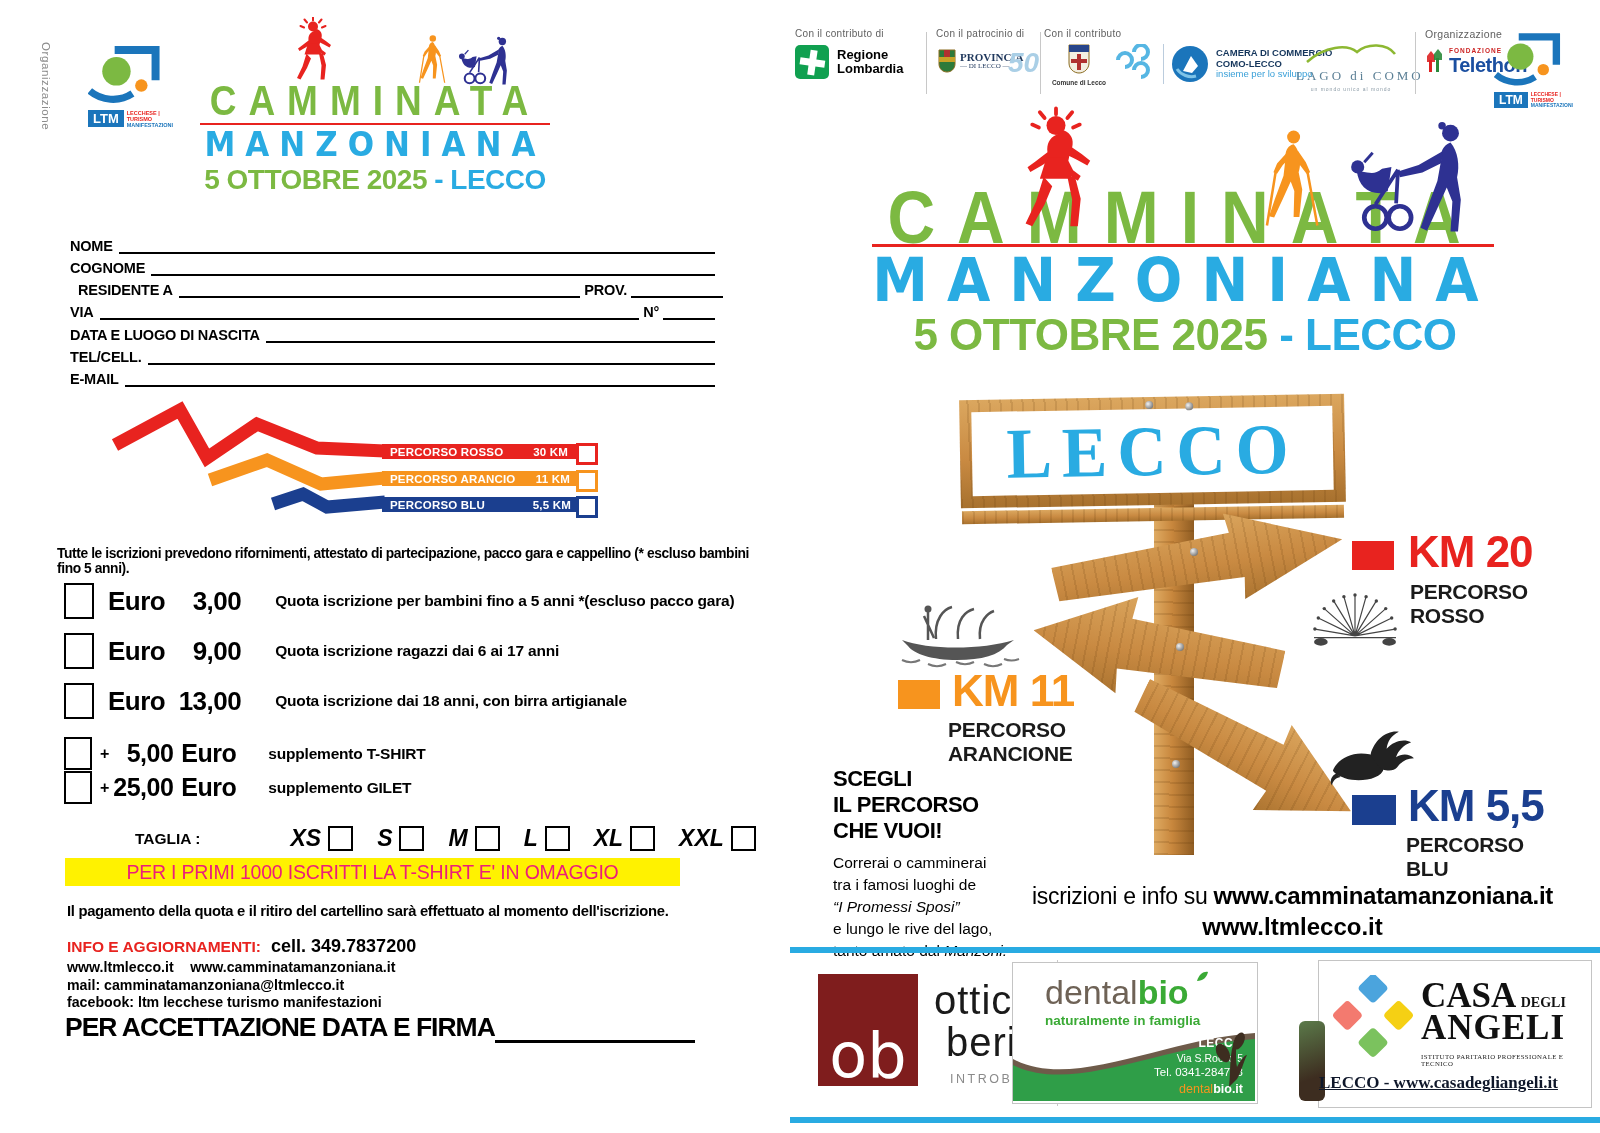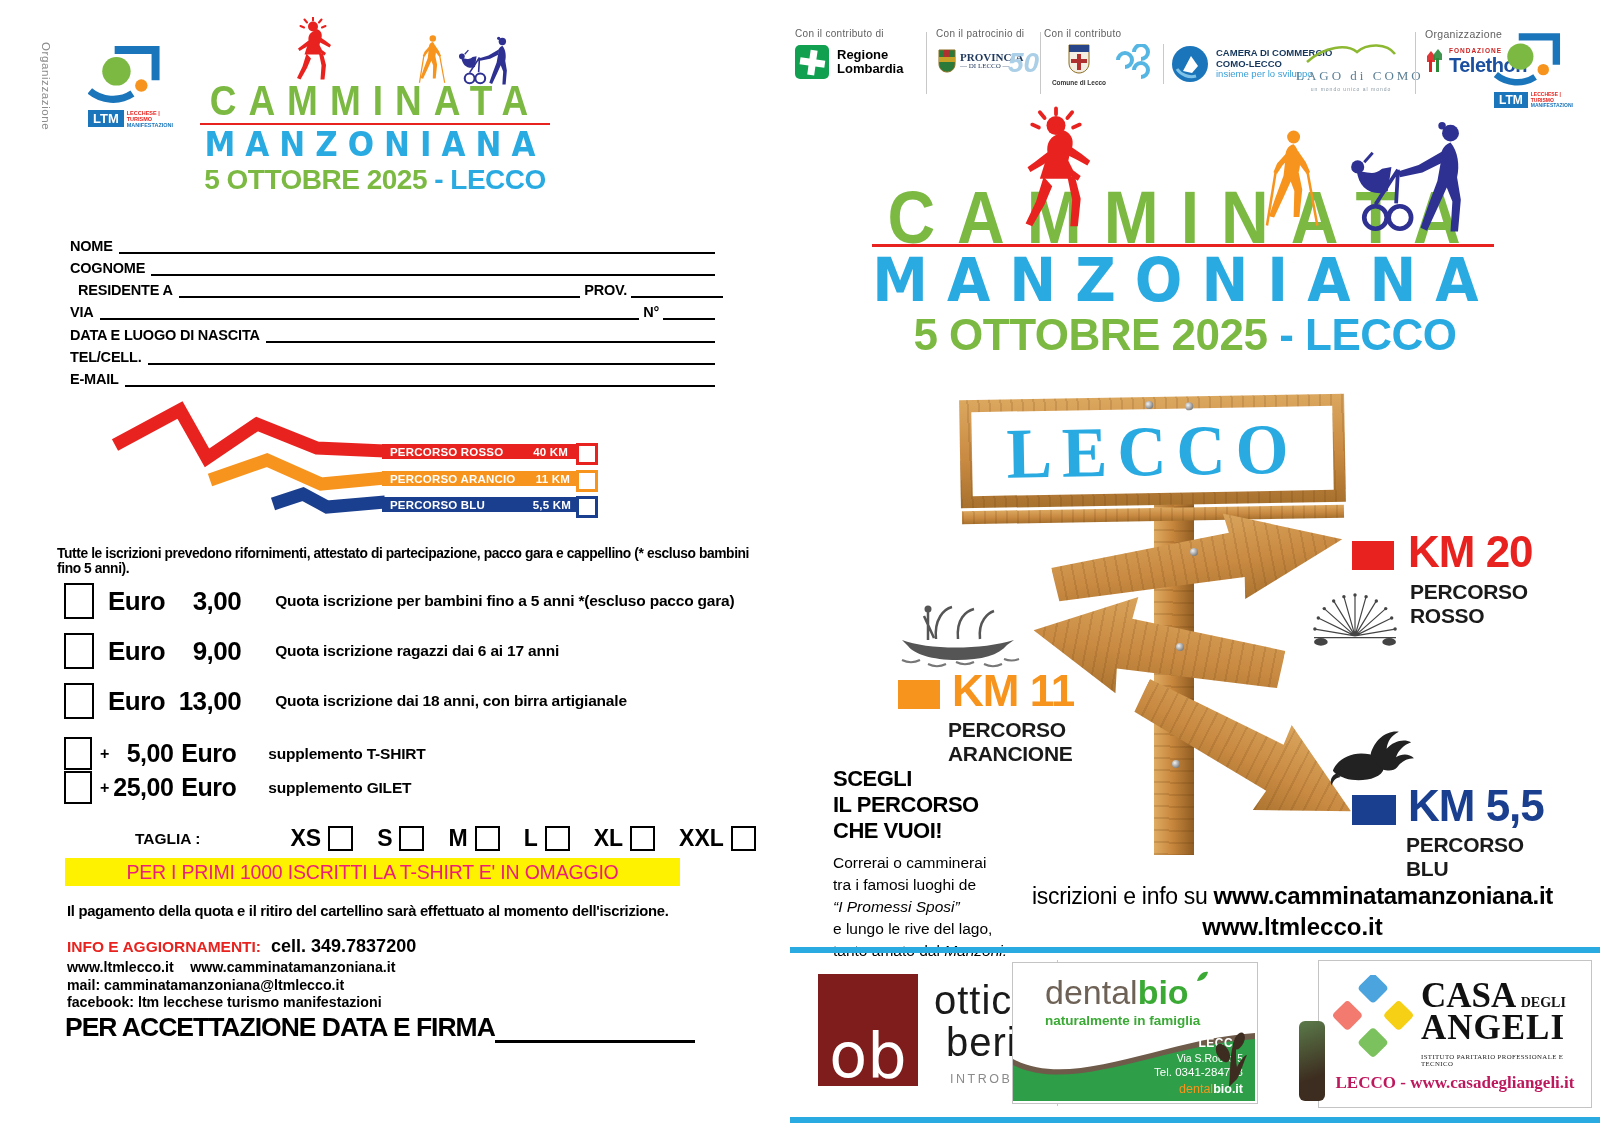--- a/index.html
+++ b/index.html
@@ -144,21 +144,21 @@
     <span class="fline"></span>
   </div>
 
   <svg class="abs" style="left:95px;top:398px;" width="300" height="118">
     <polyline points="20,47 85,12 112,60 162,26 222,50 290,53" fill="none" stroke="#E8231F" stroke-width="13"></polyline>
     <polyline points="115,82 172,62 226,86 290,80" fill="none" stroke="#F7941E" stroke-width="13"></polyline>
     <polyline points="178,106 208,96 232,109 290,104" fill="none" stroke="#1B3F8F" stroke-width="13"></polyline>
   </svg>
   <div class="rbar" style="left:382px;top:444px;width:178px;background:#E8231F;">
     <span>PERCORSO ROSSO</span>
-    <span>40 KM</span>
+    <span>30 KM</span>
   </div>
   <div class="rcb" style="left:576px;top:443px;border:3px solid #E8231F;"></div>
   <div class="rbar" style="left:382px;top:471px;width:180px;background:#F7941E;">
     <span>PERCORSO ARANCIO</span>
     <span>11 KM</span>
   </div>
   <div class="rcb" style="left:576px;top:470px;border:3px solid #F7941E;"></div>
   <div class="rbar" style="left:382px;top:497px;width:181px;background:#1B3F8F;">
     <span>PERCORSO BLU</span>
     <span>5,5 KM</span>
@@ -196,21 +196,21 @@
   <div class="feerow" style="top:771px;">
     <span class="cbx" style="width:24px;height:29px;"></span>
     <span class="b" style="margin-left:8px;font-size:16px;">+</span>
     <span class="price-val" style="width:64px;font-size:25px;">25,00</span>
     <span class="price-cur" style="margin-left:8px;font-size:25px;">Euro</span>
     <span class="fee-desc" style="margin-left:32px;">supplemento GILET</span>
   </div>
 
   <div class="abs" style="left:135px;top:825px;display:flex;align-items:center;">
     <span class="b" style="font-size:15.5px;">TAGLIA :</span>
-    <span style="display:flex;align-items:center;margin-left:90px;gap:24px;">
+    <span style="display:flex;align-items:center;margin-left:90px;gap:24px;font-style:italic;">
       <span style="display:flex;align-items:center;">
           <span class="b" style="font-size:23px;">XS</span>
           <span class="scb"></span>
         </span>
       <span style="display:flex;align-items:center;">
           <span class="b" style="font-size:23px;">S</span>
           <span class="scb"></span>
         </span>
       <span style="display:flex;align-items:center;">
           <span class="b" style="font-size:23px;">M</span>
@@ -556,16 +556,16 @@
       <rect x="4" y="36" width="28" height="28" rx="5" transform="rotate(45 18 50)" fill="#f37a6f"></rect>
       <rect x="68" y="36" width="28" height="28" rx="5" transform="rotate(45 82 50)" fill="#f5d014"></rect>
       <rect x="36" y="70" width="28" height="28" rx="5" transform="rotate(45 50 84)" fill="#7bc25e"></rect>
     </svg>
     <div style="position:absolute;left:102px;top:18px;line-height:.95;white-space:nowrap;">
       <span class="serif b" style="font-size:35px;color:#111;">CASA</span>
       <span class="serif b" style="font-size:14px;color:#111;">DEGLI</span>
     </div>
     <div class="serif b" style="position:absolute;left:102px;top:50px;font-size:35px;line-height:.95;color:#111;letter-spacing:1px;">ANGELI</div>
     <div class="serif" style="position:absolute;left:102px;top:92px;font-size:6.8px;letter-spacing:.4px;color:#222;">ISTITUTO PARITARIO PROFESSIONALE E TECNICO</div>
-    <div class="serif b" style="position:absolute;left:0;top:112px;width:272px;text-align:center;font-size:17px;color:#be185d;">LECCO - www.casadegliangeli.it</div>
+    <div class="serif b" style="position:absolute;left:0;top:112px;width:272px;text-align:left;font-size:17px;color:#0f172a;text-decoration:underline;">LECCO - www.casadegliangeli.it</div>
   </div>
 
 </div>
 
 </body></html>

